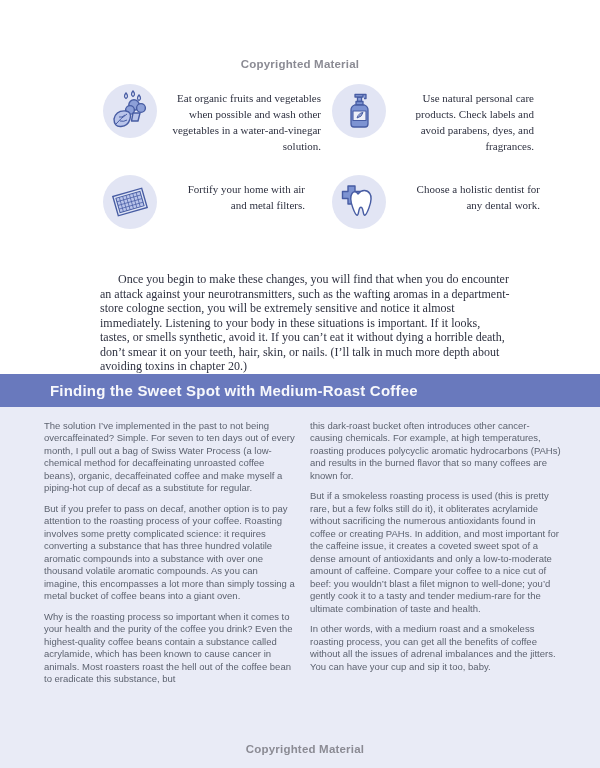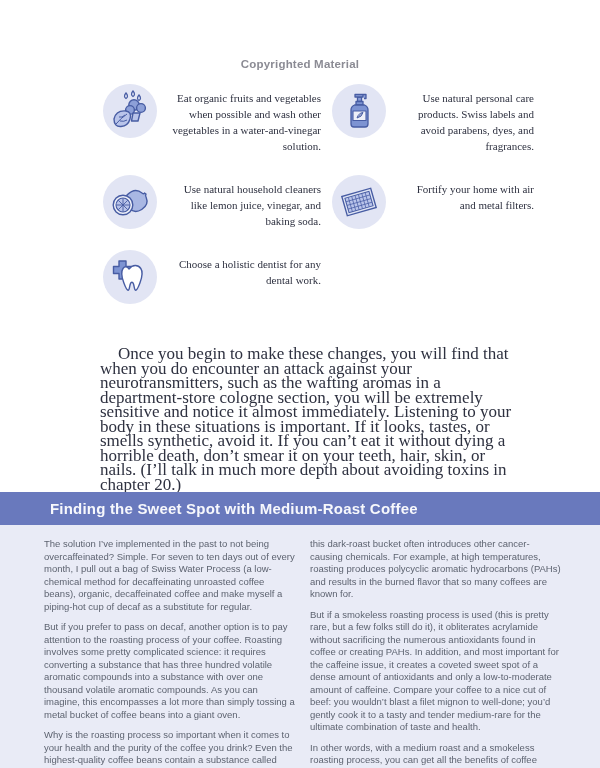--- a/index.html
+++ b/index.html
@@ -23,21 +23,21 @@
   .tip{display:flex;align-items:flex-start;margin-bottom:21px;text-align:right;}
   .icon-circle{width:54px;height:54px;flex:0 0 54px;margin-right:14px;}
   .tip-text{
     padding-top:6px;font-size:11px;line-height:16px;color:#2e3140;
     max-width:150px;
   }
   .tip.right .tip-text{max-width:134px;}
   
   .body-par{
     margin:22px 88px 0 100px;
-    font-size:17px;line-height:14.5px;color:#2e3140;
+    font-size:12px;line-height:14.5px;color:#2e3140;
     text-indent:18px;
   }
   
   .coffee-section{
     margin-top:auto;height:456px;display:flex;flex-direction:column;
   }
   .band{
     height:33px;background:#6979bd;display:flex;align-items:center;
     padding-left:50px;
   }
@@ -91,39 +91,23 @@
         <g stroke="#475ca3" stroke-width="1.3" stroke-linejoin="round">
           <rect x="25.5" y="13" width="4" height="4.5" fill="#8da0d8"></rect>
           <path d="M23 10.5 h8 v2.5 h-8 z M31 10.5 h3 v4 h-2" fill="#8da0d8"></path>
           <rect x="24" y="17.5" width="7" height="3.5" fill="#7d93d2"></rect>
           <path d="M22.5 21 h10 q3.5 1.5 3.5 5 v14 q0 3 -3 3 h-11 q-3 0 -3 -3 v-14 q0 -3.5 3.5 -5 z" fill="#7d93d2"></path>
           <rect x="21" y="27" width="13" height="9.5" fill="#eef0f9" stroke-width="1.1"></rect>
         </g>
         <path d="M25 34 q1.5 -5 6 -5.5 q-1 4.5 -6 5.5 z M26.5 33 q2 -2.5 3.5 -3.5" fill="none" stroke="#475ca3" stroke-width="1"></path>
       </svg>
     </div>
-    <div class="tip-text">Use natural personal care products. Swiss labels and avoid parabens, dyes, and fragrances.</div>
+    <div class="tip-text">Use natural personal care products. Check labels and avoid parabens, dyes, and fragrances.</div>
   </div>
 
-  <div class="tip">
-    <div class="icon-circle">
-      <svg width="54" height="54" viewBox="0 0 54 54">
-        <circle cx="27" cy="27" r="27" fill="#e2e5f4"></circle>
-        <g stroke="#475ca3" stroke-width="1.4" stroke-linejoin="round">
-          <path d="M24 20 q8 -8 15 -2 q2 1.5 2.5 0 l1.5 1 q-1 1.5 .2 3.5 q3 7 -4.5 12 q-7 4.5 -12.5 -1 q-5.5 -5.5 -2.2 -13.5 z" fill="#a9b7e3"></path>
-          <circle cx="20" cy="30" r="9.8" fill="#eef0f9"></circle>
-          <circle cx="20" cy="30" r="7" fill="#b9c4ea" stroke-width="1.1"></circle>
-        </g>
-        <g stroke="#475ca3" stroke-width="0.9">
-          <path d="M20 23.2 v13.6 M13.3 30 h13.4 M15.2 25.2 l9.6 9.6 M15.2 34.8 l9.6 -9.6"></path>
-        </g>
-      </svg>
-    </div>
-    <div class="tip-text">Use natural household cleaners like lemon juice, vinegar, and baking soda.</div>
-  </div>
 
   <div class="tip right">
     <div class="icon-circle">
       <svg width="54" height="54" viewBox="0 0 54 54">
         <circle cx="27" cy="27" r="27" fill="#e2e5f4"></circle>
         <g transform="rotate(-16 27 27)">
           <rect x="12" y="17" width="30" height="20" fill="#dfe4f4" stroke="#475ca3" stroke-width="1.4"></rect>
           <rect x="14.5" y="19.5" width="25" height="15" fill="#b9c4ea" stroke="#475ca3" stroke-width="1"></rect>
           <g stroke="#475ca3" stroke-width="0.7">
             <path d="M14.5 23.2 h25 M14.5 27 h25 M14.5 30.8 h25"></path>

